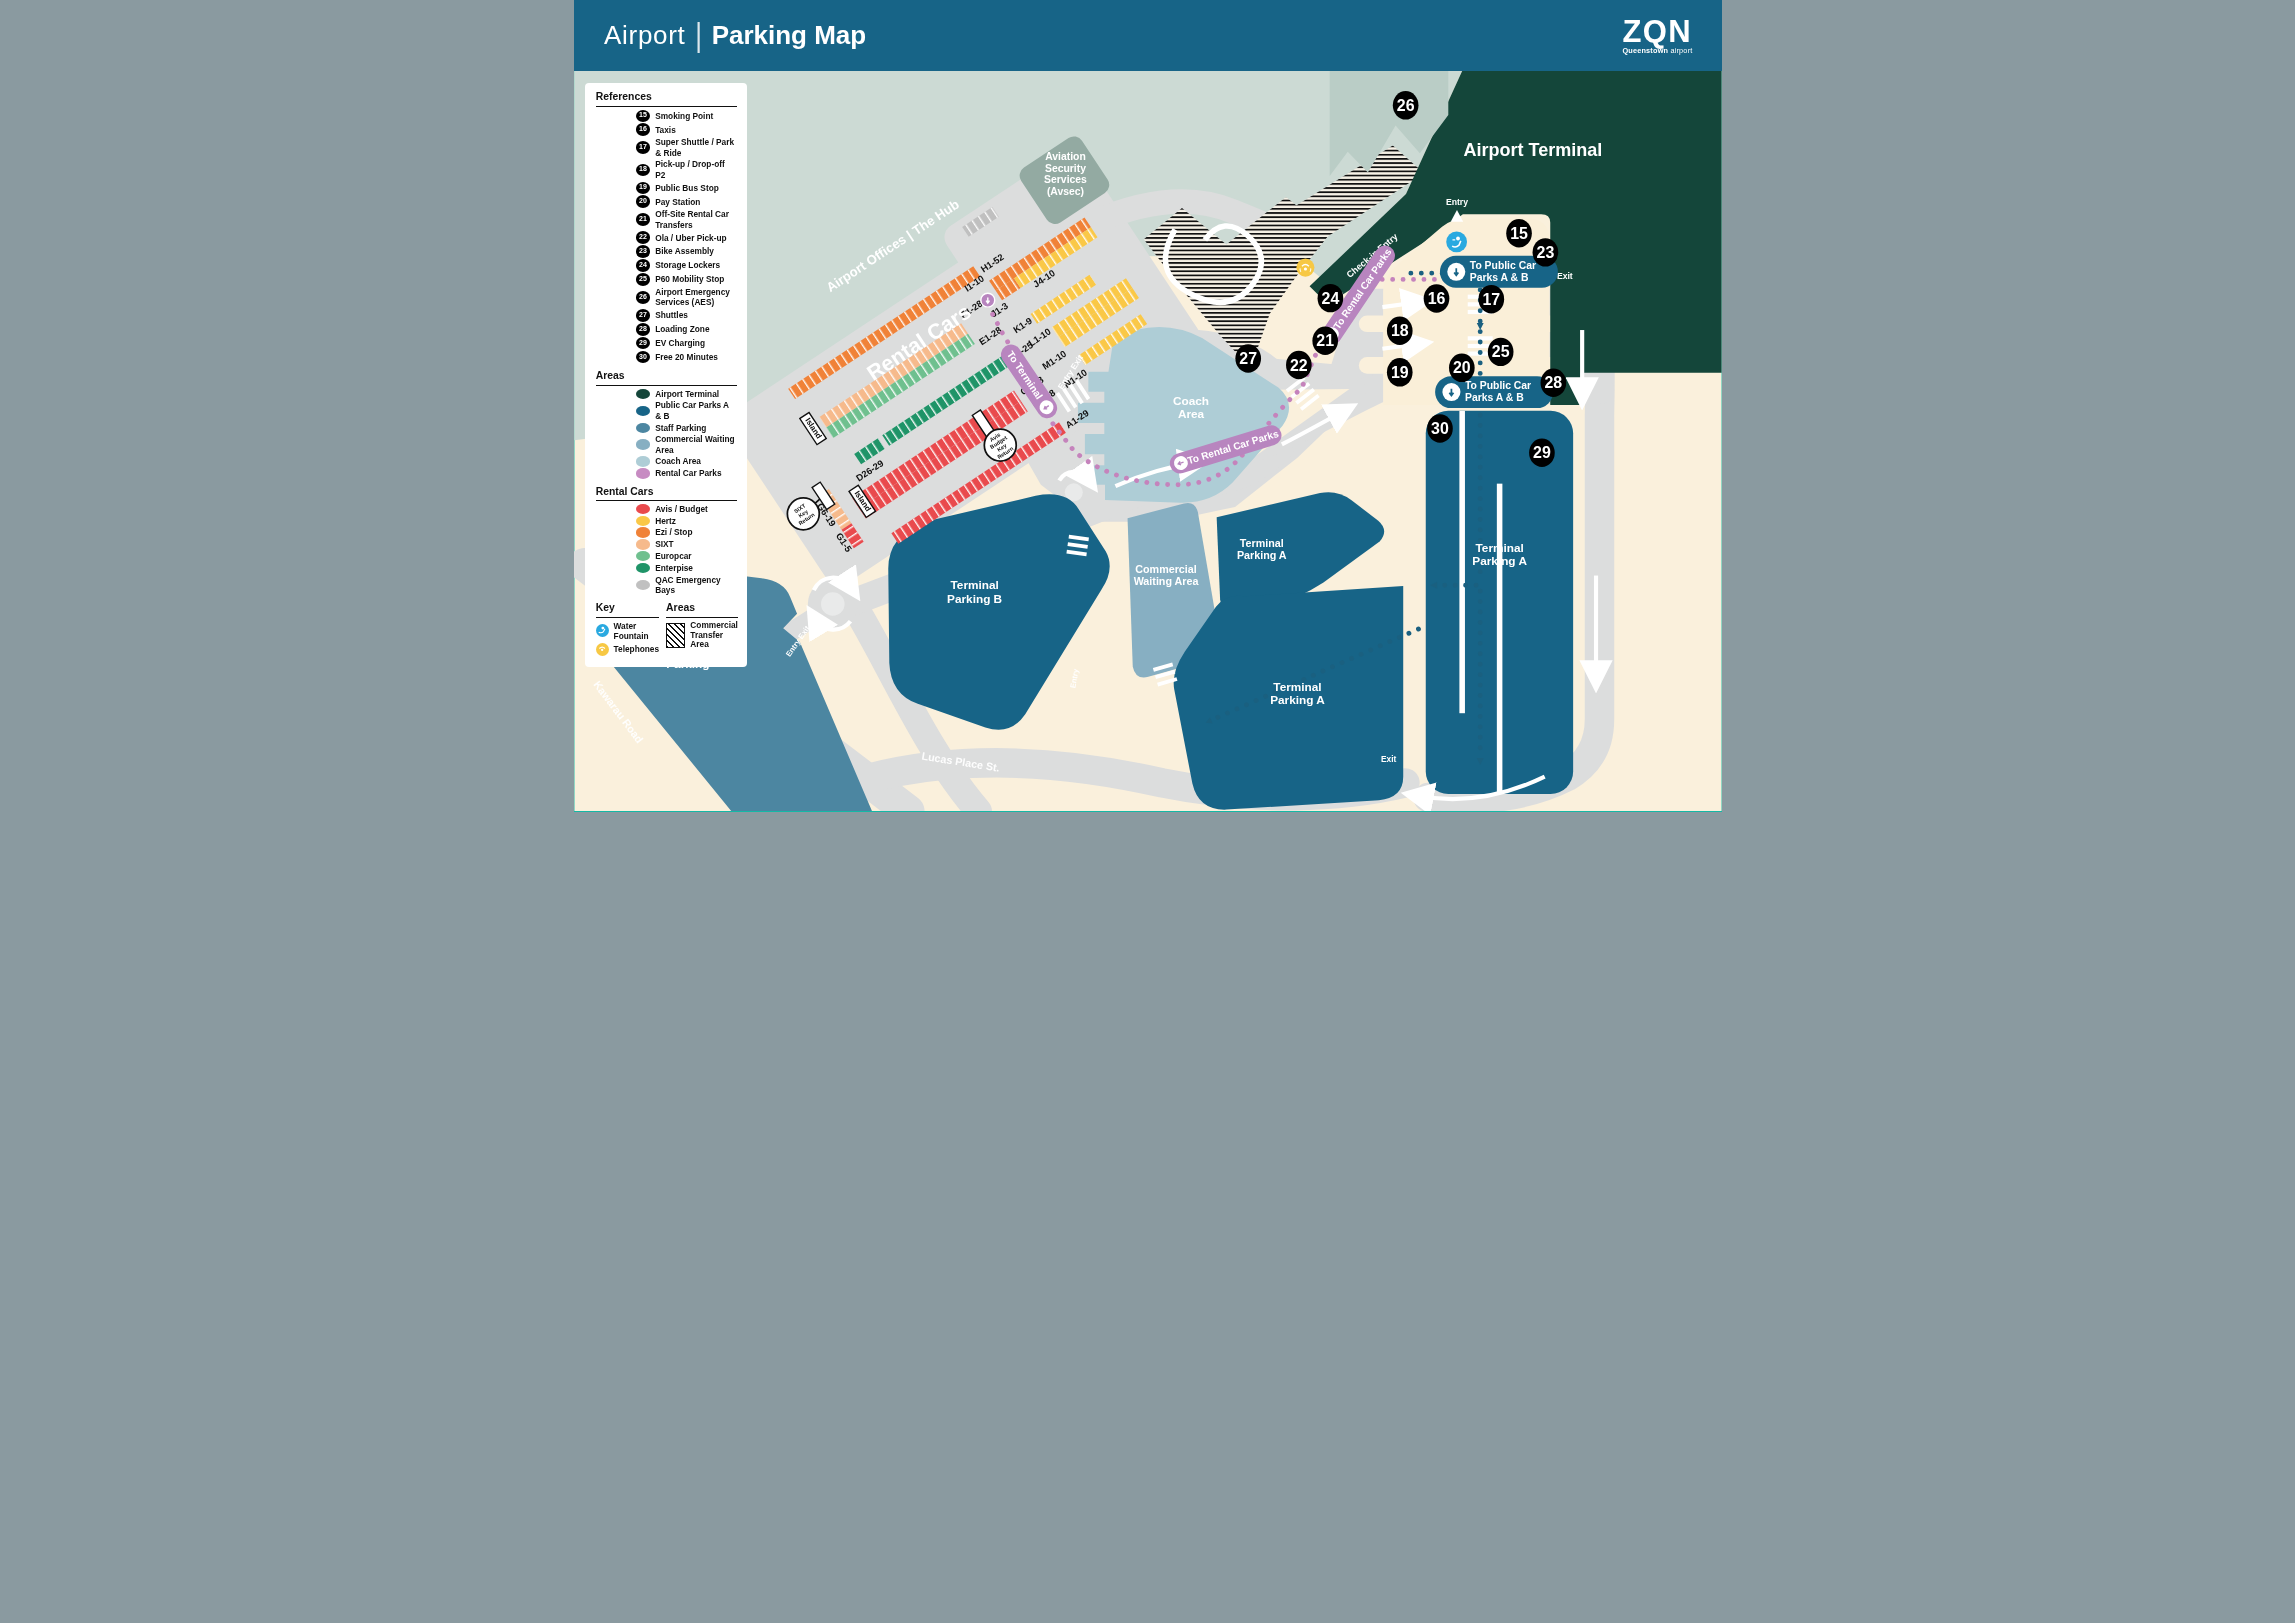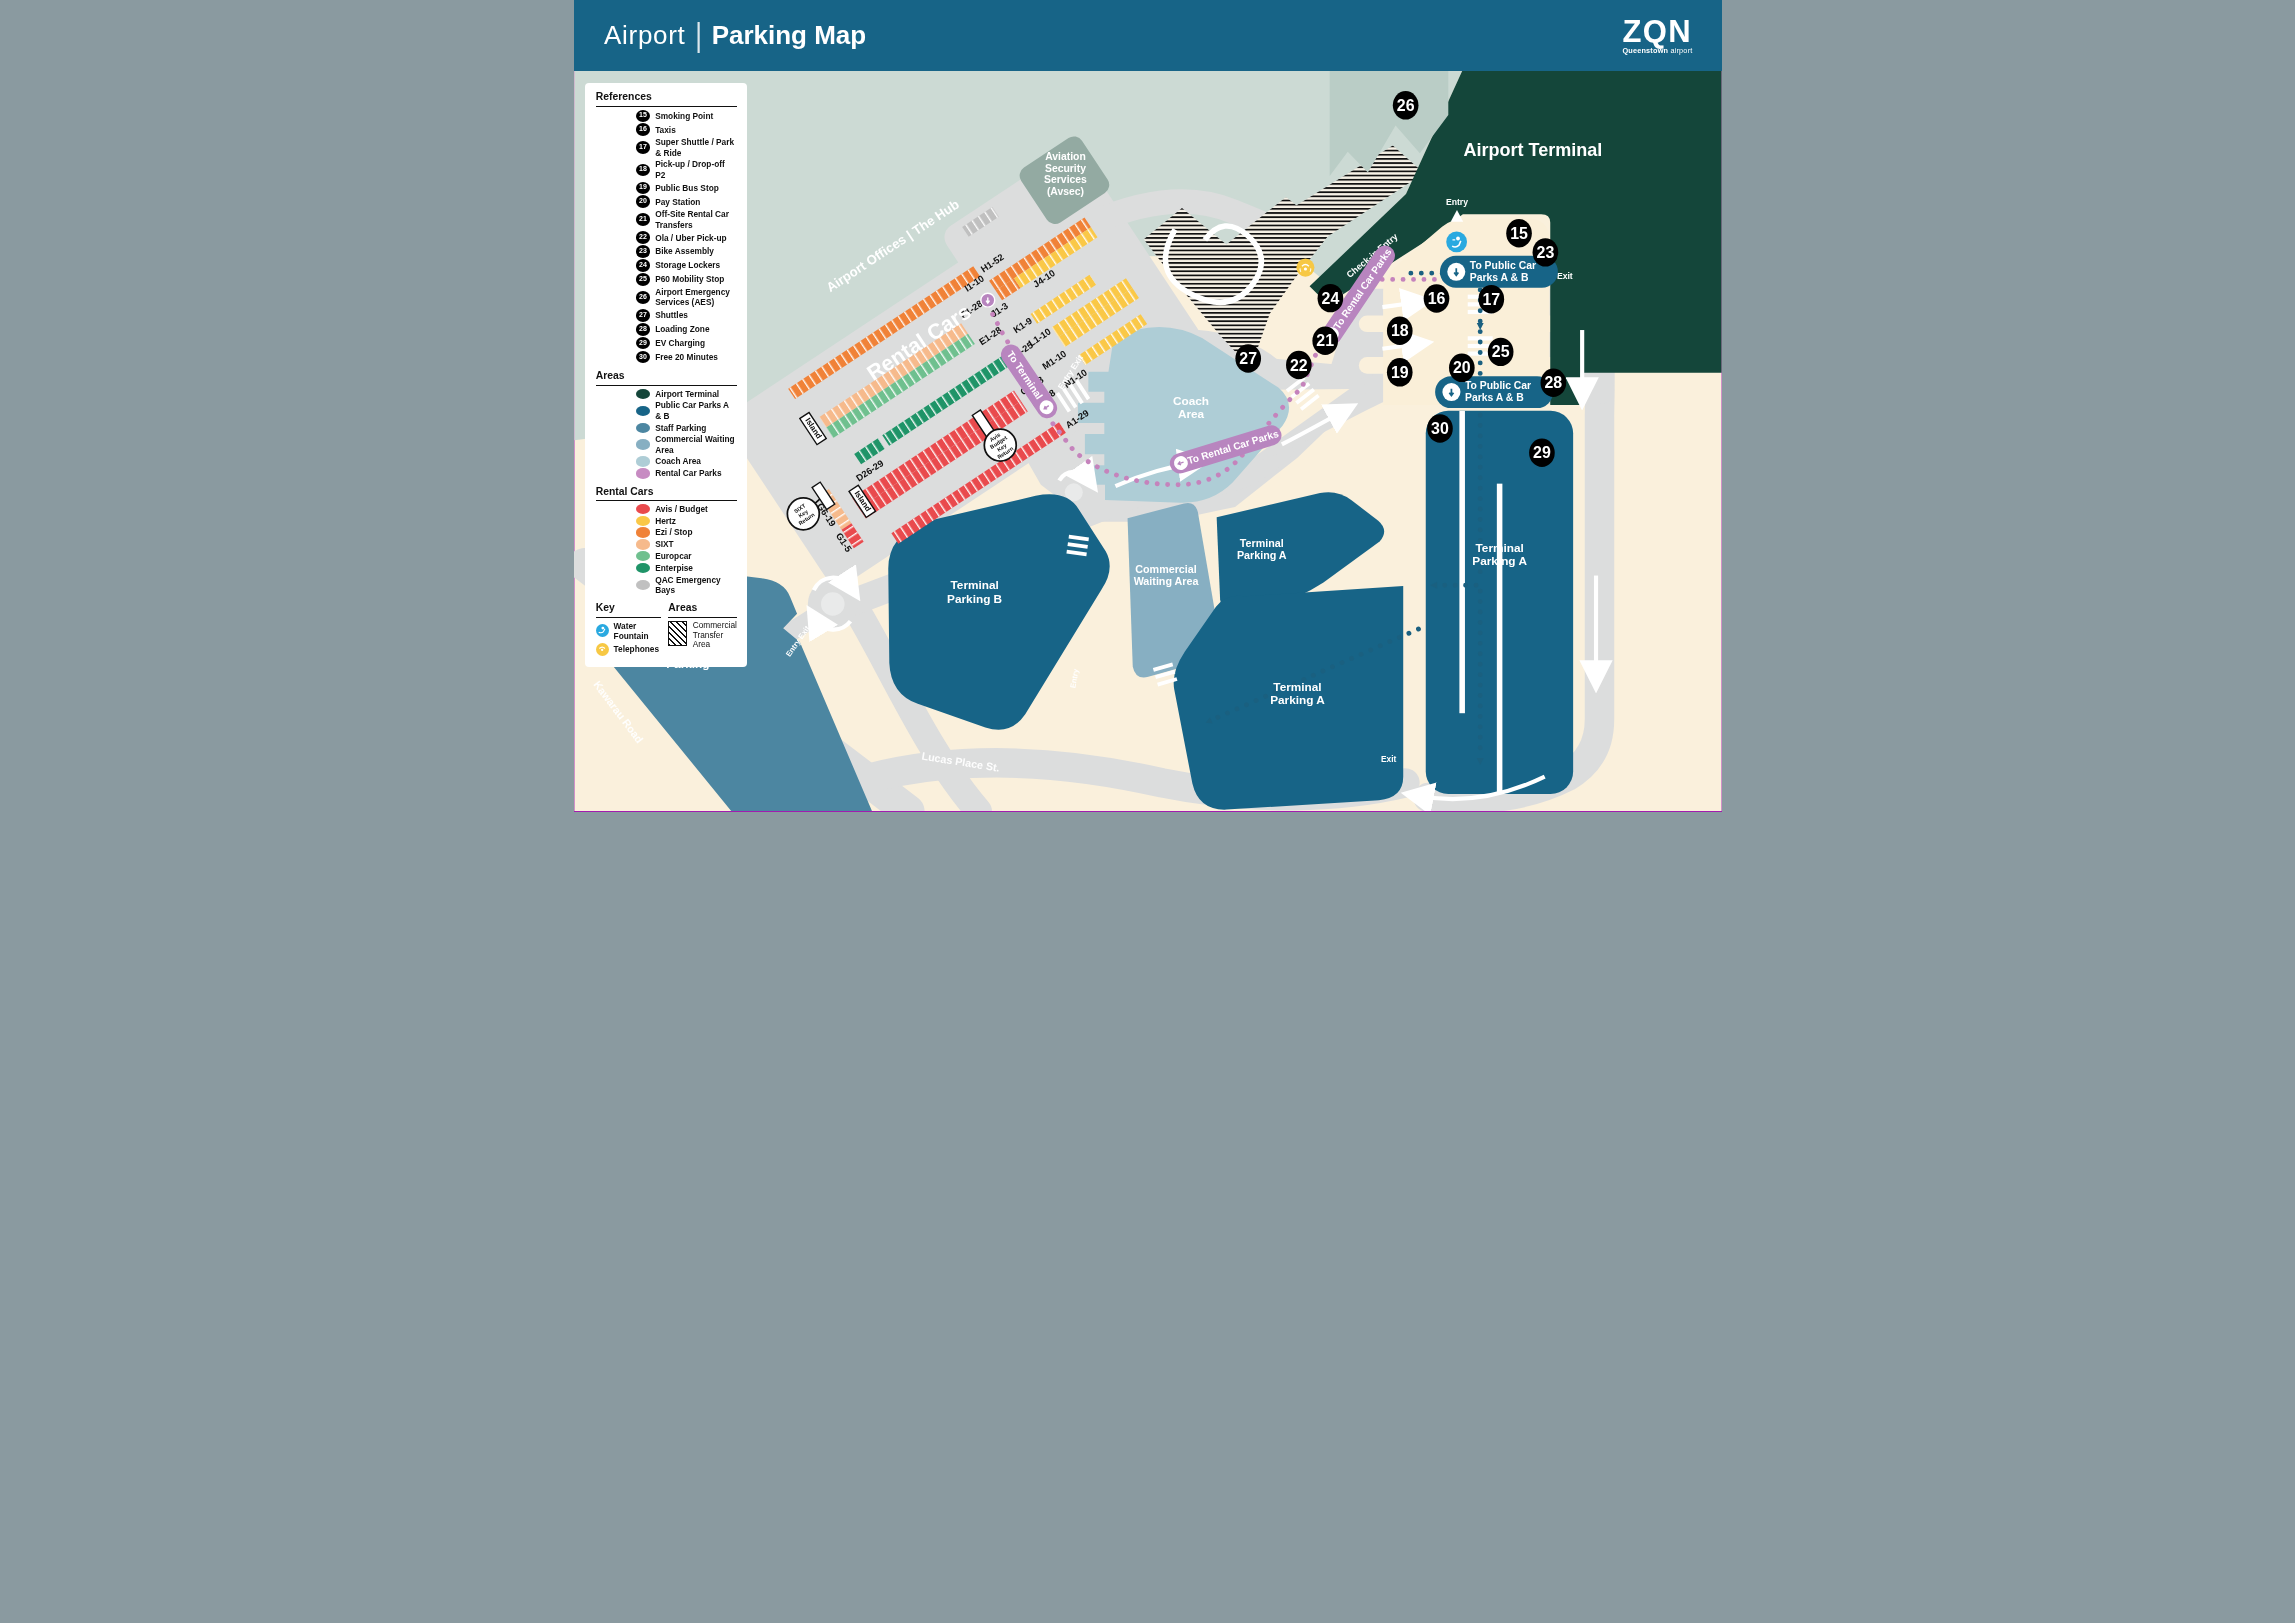--- a/index.html
+++ b/index.html
@@ -1,17 +1,17 @@
 <!DOCTYPE html>
 <html style="font-size:11px"><head>
 <meta charset="utf-8">
 <style>
   html,body{margin:0;padding:0;background:#8a9aa0;}
   .page{position:relative;width:1148px;height:812px;margin:0 auto;overflow:hidden;
-        font-family:"Liberation Sans", sans-serif;background:#a21caf;}
+        font-family:"Liberation Sans", sans-serif;background:#14b8a6;}
   
   .header{position:absolute;top:0;left:0;width:100%;height:71px;background:#176487;
           display:flex;align-items:center;justify-content:space-between;z-index:30;}
   .title{margin-left:30.5px;color:#fff;font-size:26px;display:flex;align-items:center;gap:9.7px;}
   .t-light{font-weight:300;letter-spacing:0.7px;}
   .t-sep{font-weight:200;opacity:.85;transform:scaleY(1.25);}
   .t-bold{font-weight:800;}
   .logo{margin-right:29px;color:#fff;text-align:left;line-height:1;}
   .zqn{font-size:31px;font-weight:900;letter-spacing:1.4px;}
   .zqn-sub{font-size:7.3px;margin-top:0;letter-spacing:0.2px;}
@@ -24,21 +24,21 @@
   .ref-item{display:flex;align-items:center;gap:4.9px;margin:1.4px 0;font-size:8.3px;font-weight:600;line-height:1.25;padding-left:40px;}
   .badge{flex:0 0 auto;width:14.6px;height:12.5px;border-radius:50%;background:#000;color:#fff;
          font-size:7px;font-weight:800;display:flex;align-items:center;justify-content:center;}
   .sw{flex:0 0 auto;width:14.6px;height:10.4px;border-radius:50%;}
   .cols{display:flex;gap:7px;}
   .col{flex:1;}
   .key-item{display:flex;align-items:center;gap:4.9px;margin:2.1px 0;font-size:8.3px;font-weight:600;}
   .kicon{flex:0 0 auto;width:13px;height:13px;border-radius:50%;display:flex;align-items:center;justify-content:center;}
   .hatch-sw{width:16.7px;height:23.6px;border:1.4px solid #111;flex:0 0 auto;
      background:repeating-linear-gradient(45deg,#111 0 1.4px,#fff 1.4px 4.2px);}
-  .cta{display:flex;gap:5.6px;font-size:8.3px;font-weight:400;line-height:1.2;}
+  .cta{display:flex;align-items:center;gap:5.6px;font-size:8.3px;font-weight:700;line-height:1.2;}
   
   svg.map{position:absolute;left:0;top:71px;width:1148px;height:740px;display:block;}
   svg text{font-family:"Liberation Sans", sans-serif;}
 </style>
 </head>
 <body>
 
 <div class="page">
 
   <div class="header">

